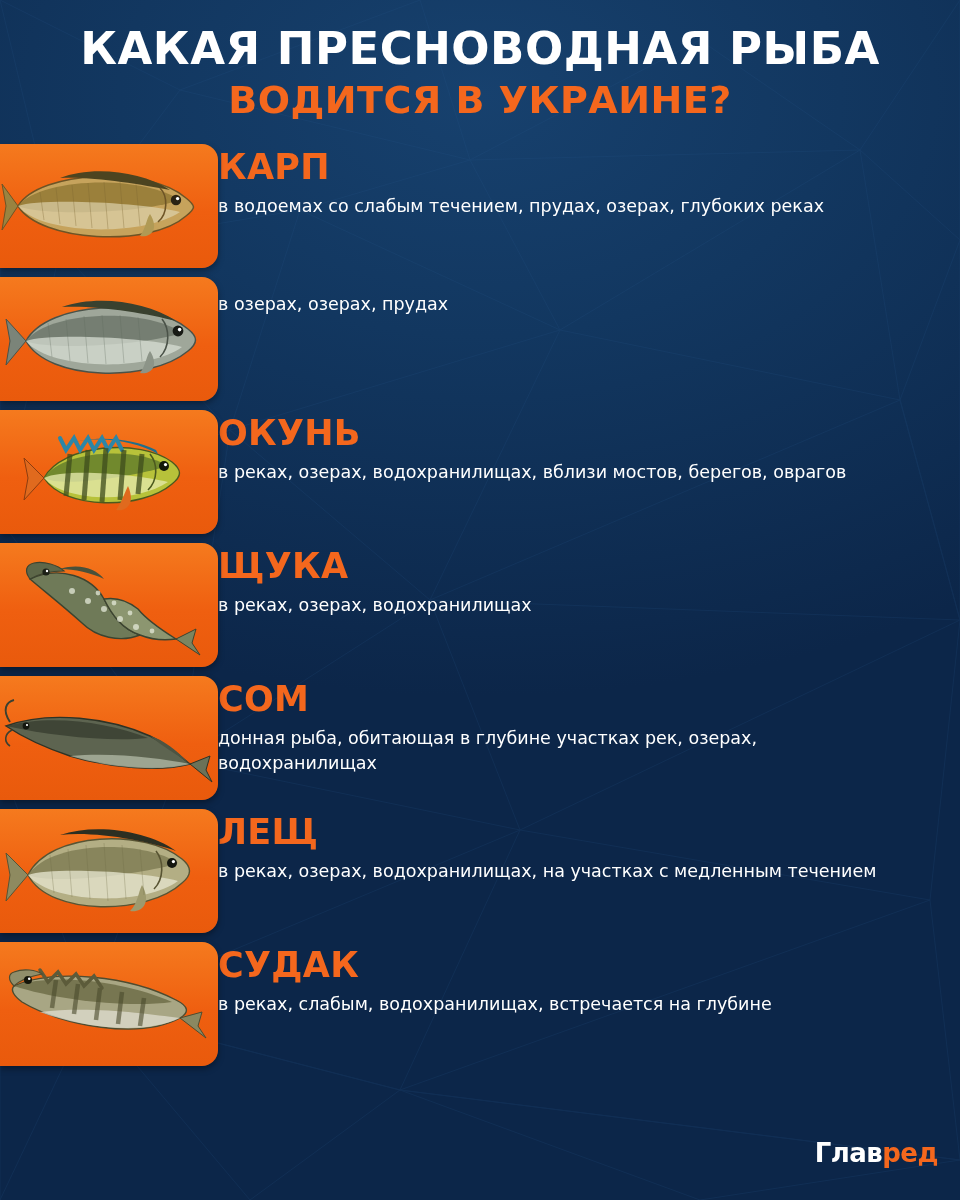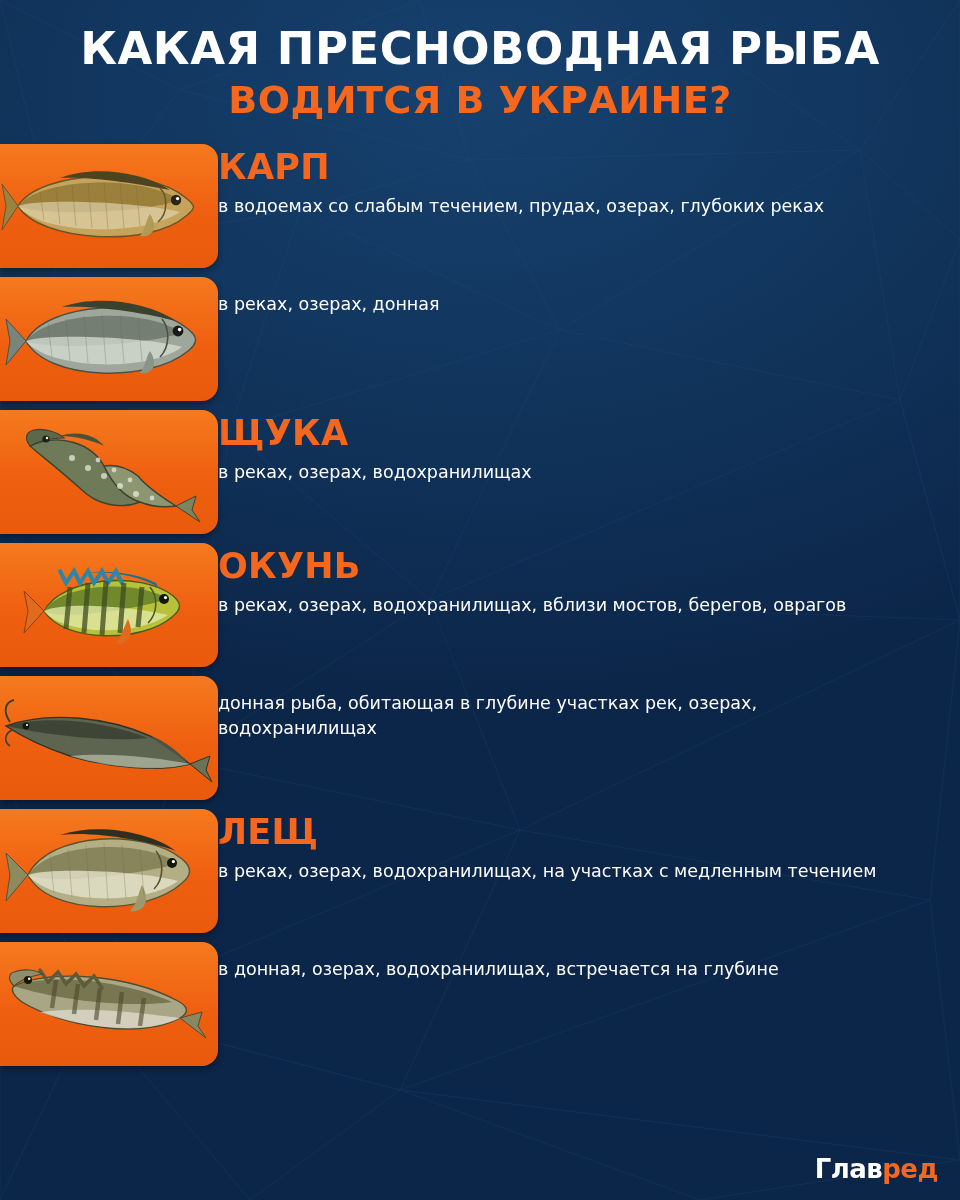--- a/index.html
+++ b/index.html
@@ -98,21 +98,21 @@
     color: #ffffff;
     font-size: 17.5px;
     font-weight: normal;
     line-height: 1.42;
     max-width: 680px;
     font-family: "DejaVu Sans", sans-serif;
   }
   .brand {
     position: absolute;
     right: 22px;
-    bottom: 16px;
+    bottom: 32px;
     font-size: 26px;
     font-weight: bold;
     letter-spacing: -.5px;
     font-family: "DejaVu Sans", sans-serif;
   }
   .brand .b1 { color: #ffffff; }
   .brand .b2 { color: #f4671d; }
 </style>
 </head>
 <body>
@@ -200,21 +200,51 @@
                 <path d="M66 42 L70 84"></path>
                 <path d="M84 39 L88 86"></path>
               <path d="M102 38 L106 87"></path>
                 <path d="M120 38 L124 86"></path>
                 <path d="M138 40 L142 84"></path>
             </g>
           </g>
         </svg>
       </div>
       <div class="text-col">
-        <div class="fish-desc"> в реках, озерах, донная</div>
+        <div class="fish-desc"> в озерах, озерах, прудах</div>
+      </div>
+    </div>
+
+    <div class="row">
+      <div class="thumb">
+        <svg viewBox="0 0 218 124" preserveAspectRatio="xMidYMid meet">
+          <g>
+            <path d="M44 68 C62 34, 140 28, 172 52 C182 60, 182 66, 172 74 C142 100, 64 100, 44 68 Z" fill="#b7c23a" stroke="#4c5a1e" stroke-width="1.4"></path>
+            <path d="M44 68 C62 40, 136 36, 168 56 C136 66, 62 78, 44 68 Z" fill="#5f7a2a" opacity=".8"></path>
+            <path d="M44 68 C64 92, 136 94, 168 72 C136 64, 64 58, 44 68 Z" fill="#e2e7a8" opacity=".8"></path>
+            <path d="M62 36 C92 24, 134 30, 158 44 L156 40 C132 28, 92 24, 62 36 Z" fill="#1f6f8c"></path>
+            <path d="M60 28 L66 40 L74 28 L80 40 L88 28 L94 40 L102 28 L108 40 L116 28 L122 40" fill="none" stroke="#2d86a6" stroke-width="4" stroke-linecap="round"></path>
+            <g stroke="#3e4c1c" stroke-width="5" opacity=".75">
+              <path d="M70 44 L66 86"></path>
+                <path d="M88 40 L84 90"></path>
+                <path d="M106 38 L102 92"></path>
+              <path d="M124 40 L120 90"></path>
+                <path d="M142 44 L138 84"></path>
+            </g>
+            <path d="M44 68 L24 48 L28 68 L24 90 Z" fill="#e06a1e" stroke="#8c3d10" stroke-width="1"></path>
+            <path d="M128 76 C136 94, 126 102, 116 100 C122 92, 124 84, 128 76 Z" fill="#e06a1e"></path>
+            <circle cx="164" cy="56" r="5" fill="#14180a"></circle>
+            <circle cx="165.5" cy="54.6" r="1.6" fill="#ffffff"></circle>
+            <path d="M150 44 C158 54, 158 70, 148 80" fill="none" stroke="#4c5a1e" stroke-width="1.6"></path>
+          </g>
+        </svg>
+      </div>
+      <div class="text-col">
+        <div class="fish-name">ОКУНЬ</div>
+        <div class="fish-desc">в реках, озерах, водохранилищах, вблизи мостов, берегов, оврагов</div>
       </div>
     </div>
 
     <div class="row">
       <div class="thumb">
         <svg viewBox="0 0 218 124" preserveAspectRatio="xMidYMid meet">
           <g>
             <path d="M30 36 C60 22, 92 34, 104 56 C112 72, 122 86, 140 92 C120 100, 96 94, 82 80 C62 62, 44 48, 30 36 Z" fill="#6f7a58" stroke="#3c4430" stroke-width="1.4"></path>
             <path d="M104 56 C112 72, 122 86, 140 92 C150 96, 162 98, 176 96 C160 86, 146 76, 138 66 C128 58, 116 54, 104 56 Z" fill="#8c9670" stroke="#3c4430" stroke-width="1.4"></path>
             <path d="M60 26 C80 20, 96 26, 104 36 C92 30, 74 26, 60 26 Z" fill="#49513a"></path>
@@ -239,63 +269,34 @@
       <div class="text-col">
         <div class="fish-name">ЩУКА</div>
         <div class="fish-desc">в реках, озерах, водохранилищах</div>
       </div>
     </div>
 
     <div class="row">
       <div class="thumb">
         <svg viewBox="0 0 218 124" preserveAspectRatio="xMidYMid meet">
           <g>
-            <path d="M44 68 C62 34, 140 28, 172 52 C182 60, 182 66, 172 74 C142 100, 64 100, 44 68 Z" fill="#b7c23a" stroke="#4c5a1e" stroke-width="1.4"></path>
-            <path d="M44 68 C62 40, 136 36, 168 56 C136 66, 62 78, 44 68 Z" fill="#5f7a2a" opacity=".8"></path>
-            <path d="M44 68 C64 92, 136 94, 168 72 C136 64, 64 58, 44 68 Z" fill="#e2e7a8" opacity=".8"></path>
-            <path d="M62 36 C92 24, 134 30, 158 44 L156 40 C132 28, 92 24, 62 36 Z" fill="#1f6f8c"></path>
-            <path d="M60 28 L66 40 L74 28 L80 40 L88 28 L94 40 L102 28 L108 40 L116 28 L122 40" fill="none" stroke="#2d86a6" stroke-width="4" stroke-linecap="round"></path>
-            <g stroke="#3e4c1c" stroke-width="5" opacity=".75">
-              <path d="M70 44 L66 86"></path>
-                <path d="M88 40 L84 90"></path>
-                <path d="M106 38 L102 92"></path>
-              <path d="M124 40 L120 90"></path>
-                <path d="M142 44 L138 84"></path>
-            </g>
-            <path d="M44 68 L24 48 L28 68 L24 90 Z" fill="#e06a1e" stroke="#8c3d10" stroke-width="1"></path>
-            <path d="M128 76 C136 94, 126 102, 116 100 C122 92, 124 84, 128 76 Z" fill="#e06a1e"></path>
-            <circle cx="164" cy="56" r="5" fill="#14180a"></circle>
-            <circle cx="165.5" cy="54.6" r="1.6" fill="#ffffff"></circle>
-            <path d="M150 44 C158 54, 158 70, 148 80" fill="none" stroke="#4c5a1e" stroke-width="1.6"></path>
-          </g>
-        </svg>
-      </div>
-      <div class="text-col">
-        <div class="fish-name">ОКУНЬ</div>
-        <div class="fish-desc">в реках, озерах, водохранилищах, вблизи мостов, берегов, оврагов</div>
-      </div>
-    </div>
-
-    <div class="row">
-      <div class="thumb">
-        <svg viewBox="0 0 218 124" preserveAspectRatio="xMidYMid meet">
-          <g>
             <path d="M6 50 C50 34, 110 42, 150 60 C170 70, 180 80, 190 88 C160 96, 110 92, 70 80 C40 70, 18 58, 6 50 Z" fill="#5d6450" stroke="#2e3326" stroke-width="1.4"></path>
             <path d="M6 50 C50 38, 108 46, 148 62 C110 66, 52 60, 6 50 Z" fill="#3a4031" opacity=".85"></path>
             <path d="M70 80 C110 92, 160 96, 190 88 C160 82, 112 76, 70 80 Z" fill="#b9c0ac" opacity=".7"></path>
             <path d="M190 88 L210 80 L206 94 L212 106 Z" fill="#6b7258" stroke="#2e3326" stroke-width="1"></path>
             <path d="M150 60 C162 70, 176 78, 190 88 C176 74, 164 64, 150 60 Z" fill="#4d5442"></path>
             <circle cx="26" cy="50" r="3.4" fill="#14170f"></circle>
             <circle cx="27" cy="49" r="1.1" fill="#ffffff"></circle>
             <path d="M10 46 C2 34, 6 26, 14 24" fill="none" stroke="#3a4031" stroke-width="2"></path>
             <path d="M12 54 C4 58, 4 66, 10 70" fill="none" stroke="#3a4031" stroke-width="1.6"></path>
           </g>
         </svg>
       </div>
       <div class="text-col">
+        <div class="fish-name">СОМ</div>
         <div class="fish-desc">донная рыба, обитающая в глубине участках рек, озерах, водохранилищах</div>
       </div>
     </div>
 
     <div class="row">
       <div class="thumb">
         <svg viewBox="0 0 218 124" preserveAspectRatio="xMidYMid meet">
           <g>
             <path d="M28 66 C50 22, 146 20, 182 50 C192 58, 192 66, 182 74 C148 106, 50 108, 28 66 Z" fill="#b3ae84" stroke="#585433" stroke-width="1.4"></path>
             <path d="M28 66 C50 32, 142 30, 178 54 C142 66, 50 76, 28 66 Z" fill="#7d7a52" opacity=".8"></path>
@@ -339,21 +340,22 @@
             </g>
             <path d="M40 28 L48 40 L58 30 L66 42 L76 32 L84 44 L94 34 L102 46" fill="none" stroke="#5c5b3a" stroke-width="3.5" stroke-linecap="round"></path>
             <path d="M180 76 L202 70 L198 84 L206 96 Z" fill="#8a8862" stroke="#4e4c30" stroke-width="1"></path>
             <path d="M14 44 C8 38, 8 32, 14 30 C24 26, 36 28, 42 32 C32 34, 20 38, 14 44 Z" fill="#908e6a" stroke="#4e4c30" stroke-width="1.2"></path>
             <circle cx="28" cy="38" r="4" fill="#141509"></circle>
             <circle cx="29.2" cy="36.8" r="1.3" fill="#ffffff"></circle>
           </g>
         </svg>
       </div>
       <div class="text-col">
-        <div class="fish-desc">в донная, озерах, водохранилищах, встречается на глубине</div>
+        <div class="fish-name">СУДАК</div>
+        <div class="fish-desc">в реках, слабым, водохранилищах, встречается на глубине</div>
       </div>
     </div>
 
   </div>
 
   <div class="brand">
     <span class="b1">Глав</span><span class="b2">ред</span>
   </div>
 
 </div>

